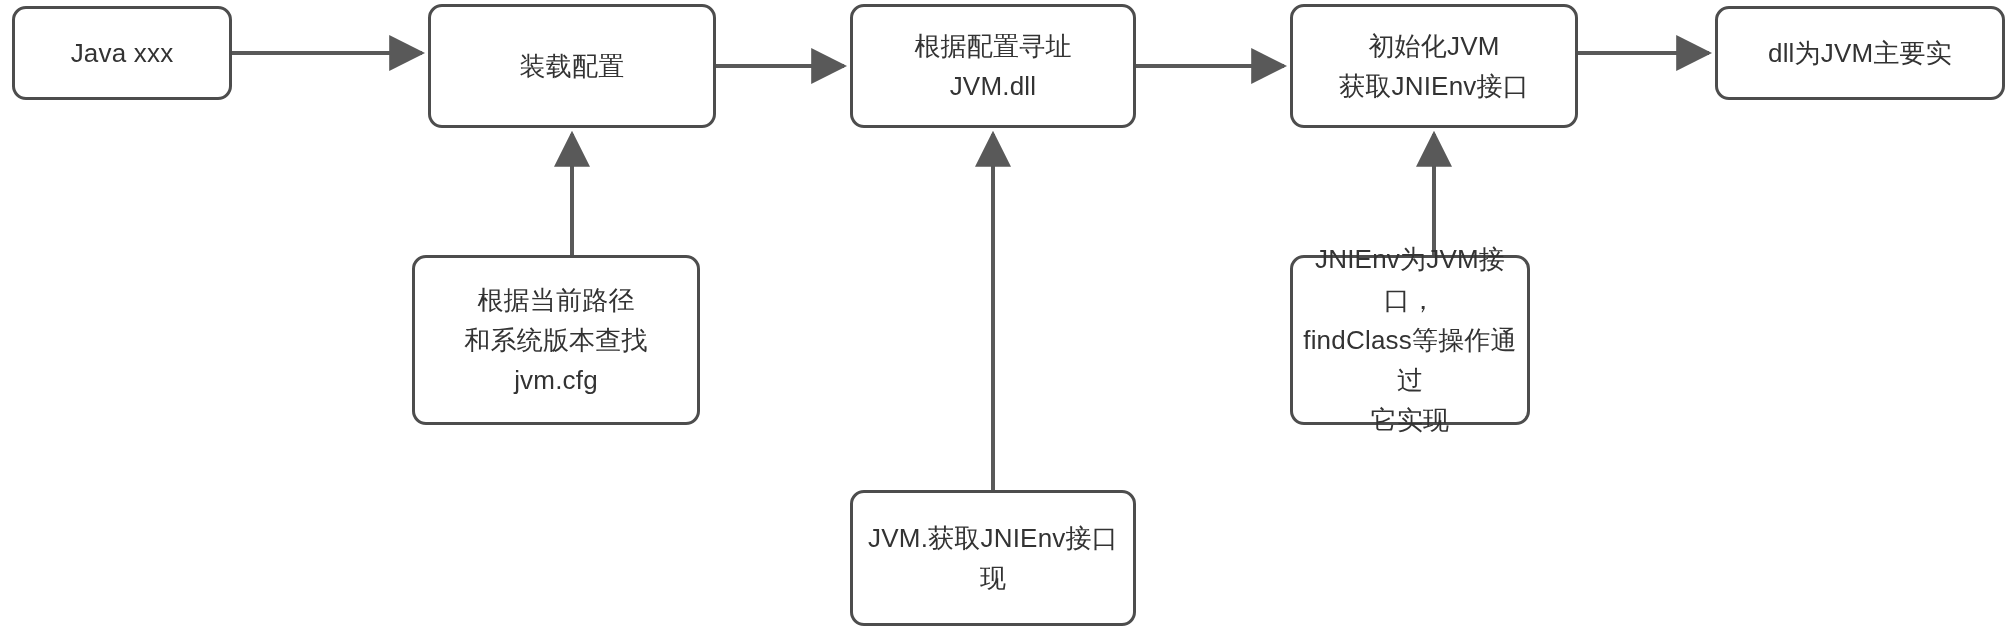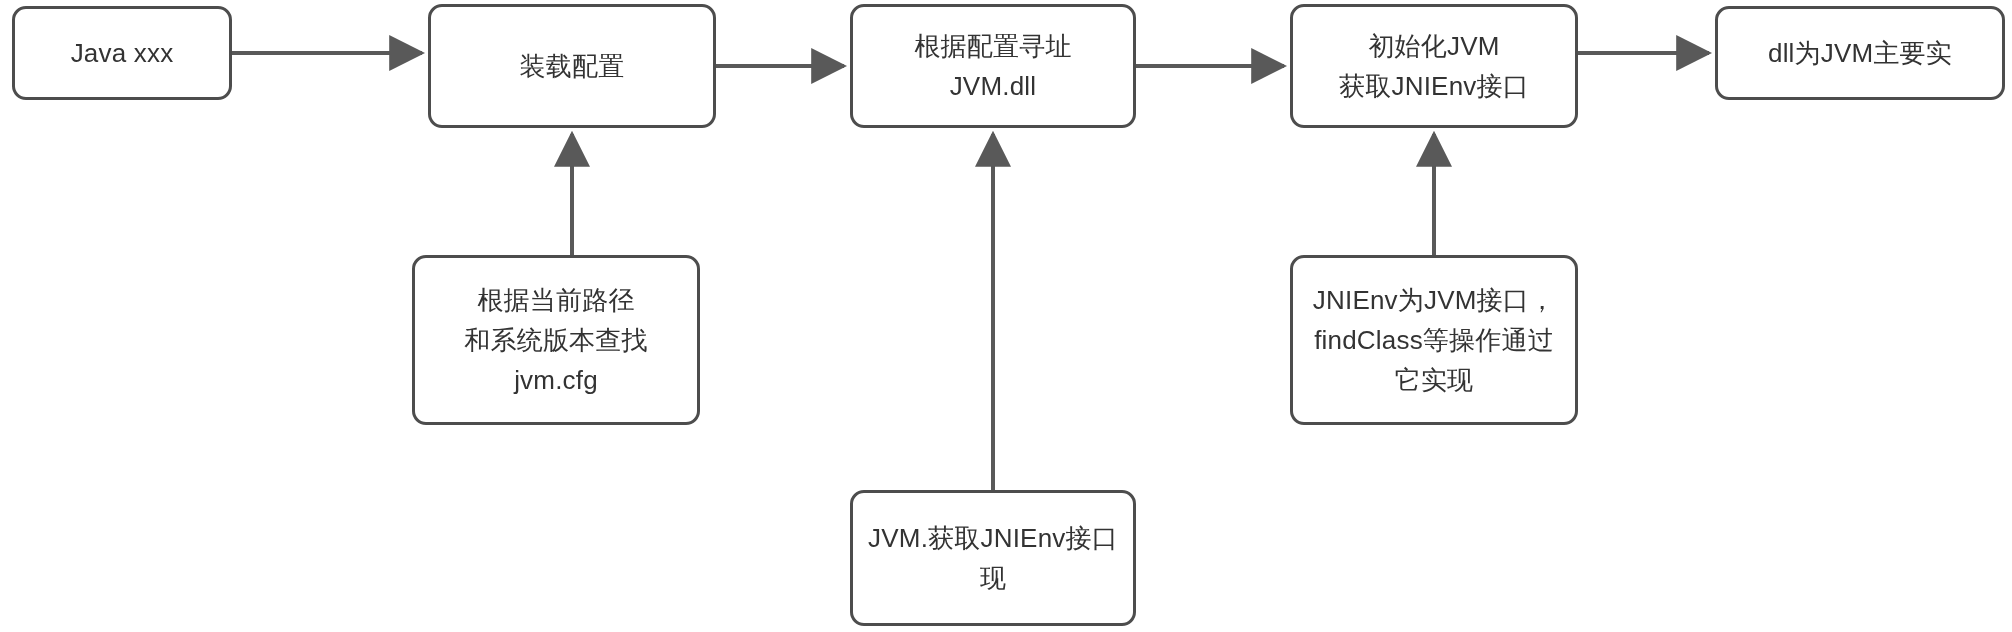--- a/index.html
+++ b/index.html
@@ -82,20 +82,20 @@
 
   <div class="node" style="left: 1290px; top: 4px; width: 288px; height: 124px; background: rgb(255, 255, 255); border-color: rgb(77, 77, 77); color: rgb(51, 51, 51); text-align: center;">初始化JVM
 获取JNIEnv接口</div>
 
   <div class="node tight" style="left: 1715px; top: 6px; width: 290px; height: 94px; background: rgb(255, 255, 255); border-color: rgb(77, 77, 77); color: rgb(51, 51, 51);">dll为JVM主要实</div>
 
   <div class="node" style="left: 412px; top: 255px; width: 288px; height: 170px; background: rgb(255, 255, 255); border-color: rgb(77, 77, 77); color: rgb(51, 51, 51);">根据当前路径
 和系统版本查找
 jvm.cfg</div>
 
-  <div class="node" style="left: 1290px; top: 255px; width: 288px; height: 170px; background: rgb(255, 255, 255); border-color: rgb(77, 77, 77); color: rgb(51, 51, 51);">JNIEnv为JVM接口，
+  <div class="node" style="left: 1290px; top: 255px; width: 240px; height: 170px; background: rgb(255, 255, 255); border-color: rgb(77, 77, 77); color: rgb(51, 51, 51);">JNIEnv为JVM接口，
 findClass等操作通过
 它实现</div>
 
   <div class="node tight" style="left: 850px; top: 490px; width: 286px; height: 136px; background: rgb(255, 255, 255); border-color: rgb(77, 77, 77); color: rgb(51, 51, 51);">JVM.获取JNIEnv接口
 现</div>
 
 </div>
 
 </body></html>

